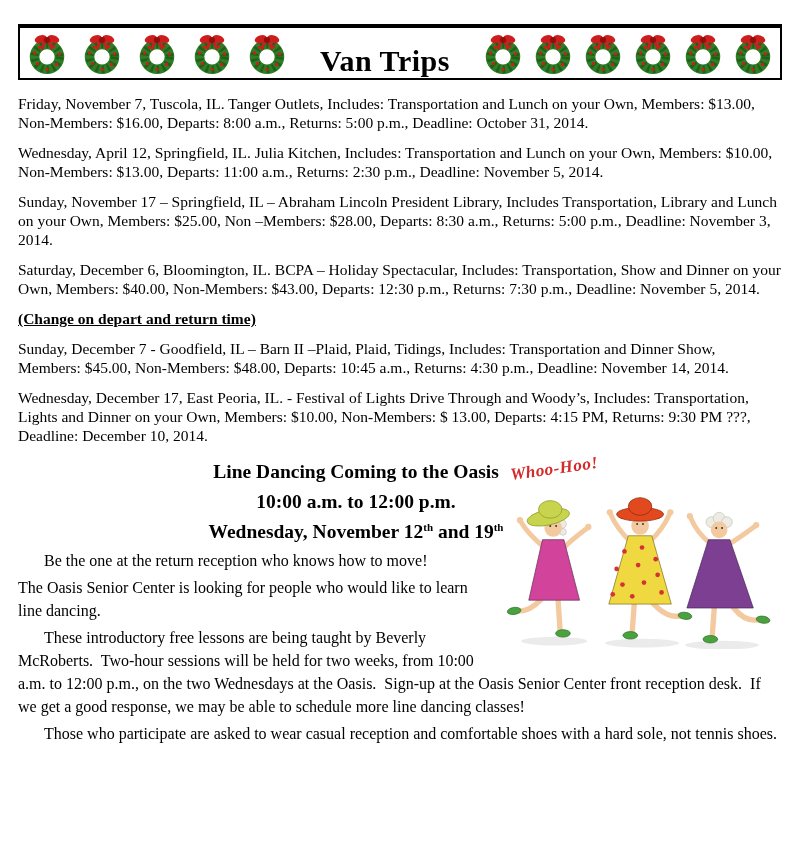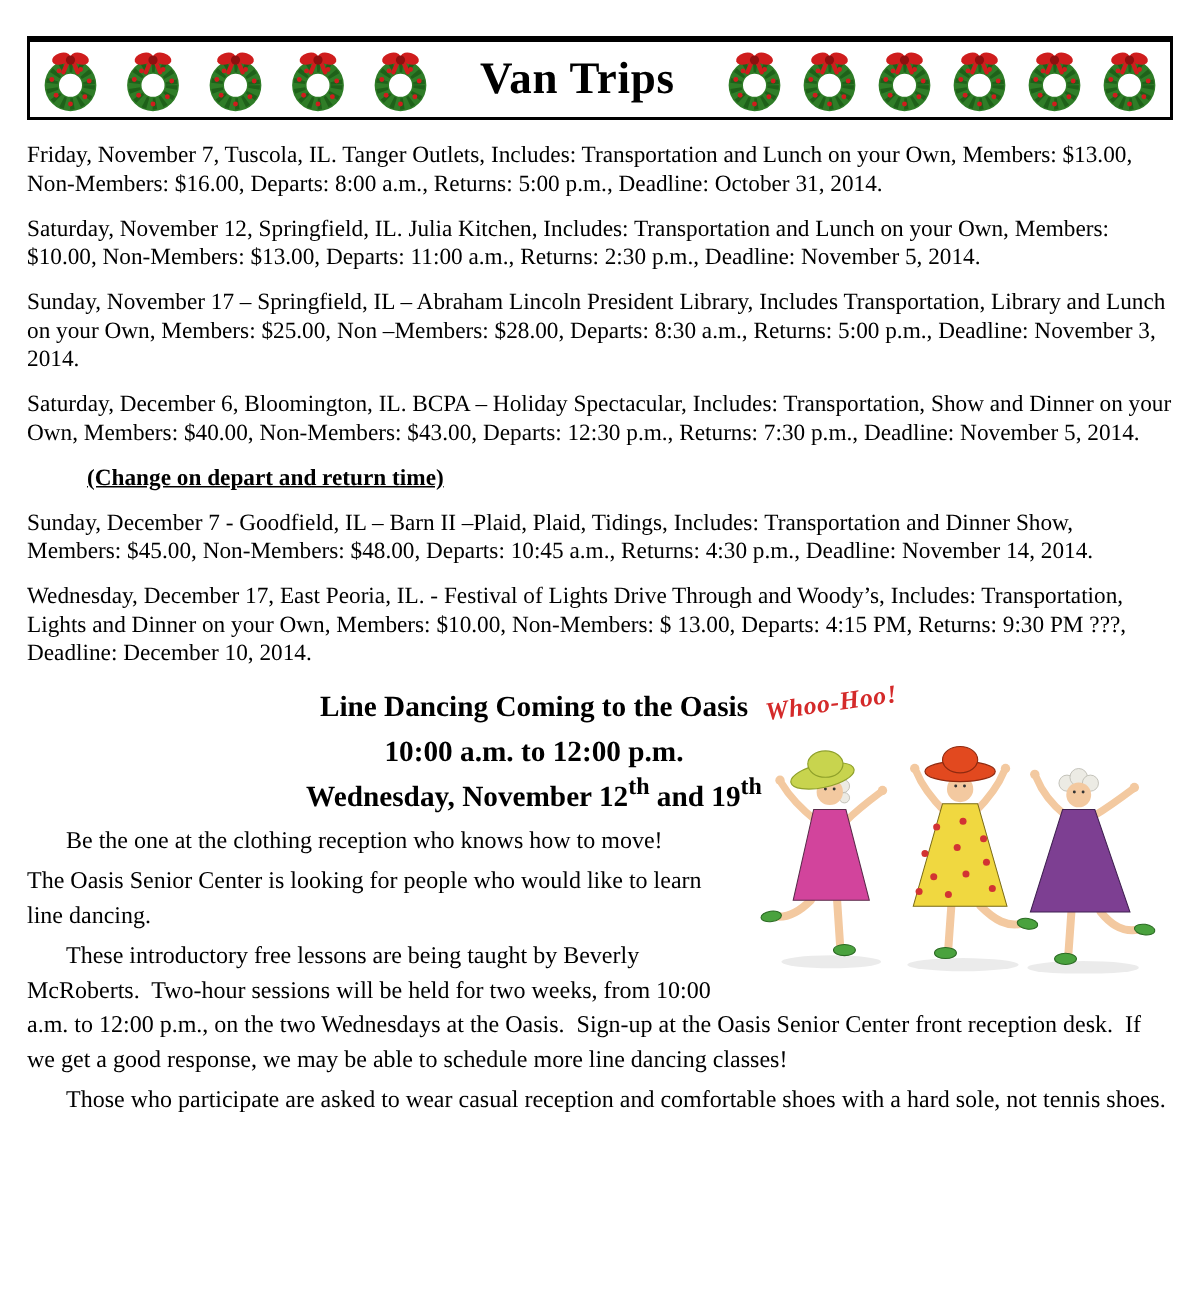--- a/index.html
+++ b/index.html
@@ -1,48 +1,48 @@
 <!DOCTYPE html>
 <html style="--wreath_green: #2f7d27; --wreath_dark: #114a0e; --bow_red: #cf1d1d; --caption_red: #d42a2a; --dress_pink: #d2449c; --dress_yellow: #f0d840; --dress_purple: #7d3f92; --hat_green: #c8d44e; --hat_red: #e2491f; --skin: #f3c9a0; --shoe_green: #4aa23e;"><head>
 <meta charset="utf-8">
 <style>
   * { box-sizing: border-box; }
   html, body { margin: 0; padding: 0; background: #fff; }
   body { width: 800px; color: #000; font-family: "Liberation Serif", "DejaVu Serif", serif; }
   .page { width: 800px; min-height: 863px; padding: 24px 18px 6px; background: #fff; }
 
   
-  .banner { display: flex; align-items: center; border: 2.5px solid #000; border-top-width: 4px; padding: 16px 4px; height: 56px; }
+  .banner { display: flex; border: 2.5px solid #000; border-top-width: 4px; padding: 16px 4px; height: 56px; }
   .banner h1 { flex: 1; margin: 0; text-align: center; font-size: 30px; font-weight: bold; letter-spacing: 0.5px; }
   .wreaths { display: flex; align-items: center; }
   .wreaths.left { gap: 9px; }
   .wreaths.right { gap: 4px; }
   .wreath { width: 46px; height: 46px; flex: 0 0 auto; }
   .w-ring { fill: none; stroke: var(--wreath_green, #2f7d27); stroke-width: 10; }
   .w-ring2 { fill: none; stroke: var(--wreath_dark, #114a0e); stroke-width: 8; opacity: .55; }
   .w-berry { fill: var(--bow_red, #cf1d1d); }
   .w-bow { fill: var(--bow_red, #cf1d1d); }
   .w-tail { stroke: var(--bow_red, #cf1d1d); stroke-width: 3; stroke-linecap: round; fill: none; }
   .w-knot { fill: #8f0f0f; }
 
   
   .trips { margin-top: 14px; }
   .trip { margin: 0 0 11px; font-size: 15.5px; line-height: 19px; white-space: pre-wrap; }
   .b { font-weight: normal; }
-  .bu { font-weight: bold; text-decoration: underline; margin-left: 40px; }
+  .bu { font-weight: bold; text-decoration: underline; }
 
   
   .linedance { margin-top: 14px; }
   .linedance::after { content: ""; display: block; clear: both; }
   .illo { float: right; width: 278px; height: 190px; margin: 0 0 6px 10px; position: relative; }
   .whoo { position: absolute; top: 0; left: 6px; color: var(--caption_red, #d42a2a); font-style: italic; font-weight: bold; font-size: 17px; transform: rotate(-8deg); letter-spacing: .5px; }
   .dancers { position: absolute; bottom: 0; left: 0; width: 278px; height: 164px; }
   .ld-head { position: relative; left: 100px; text-align: center; font-size: 19.5px; line-height: 26px; font-weight: bold; margin: 0 0 4px; }
   .ld-head:first-of-type { margin-top: 2px; }
-  .ld-head sup { font-size: 16px; line-height: 0; }
+  .ld-head sup { font-size: 11px; line-height: 0; }
   .ld-p { font-size: 16px; line-height: 23px; margin: 0 0 4px; white-space: pre-wrap; }
   .indent { text-indent: 26px; }
 
   
   .skinF { fill: var(--skin, #f3c9a0); }
   .arm { stroke: var(--skin, #f3c9a0); stroke-width: 5; stroke-linecap: round; fill: none; }
   .leg { stroke: var(--skin, #f3c9a0); stroke-width: 5.5; stroke-linecap: round; fill: none; }
   .dress-pink { fill: var(--dress_pink, #d2449c); stroke: #5a2a4a; stroke-width: .7; }
   .dress-yellow { fill: var(--dress_yellow, #f0d840); stroke: #7a6a14; stroke-width: .7; }
   .dress-purple { fill: var(--dress_purple, #7d3f92); stroke: #3f2050; stroke-width: .7; }
@@ -249,21 +249,21 @@
         <ellipse class="w-bow" cx="17.5" cy="9.5" rx="6.5" ry="4" transform="rotate(-18 17.5 9.5)"></ellipse>
         <ellipse class="w-bow" cx="30.5" cy="9.5" rx="6.5" ry="4" transform="rotate(18 30.5 9.5)"></ellipse>
         <path class="w-tail" d="M22 12 L19 19 M26 12 L29 19"></path>
         <circle class="w-knot" cx="24" cy="10.5" r="3.2"></circle>
       </svg>
       </div>
   </header>
 
   <section class="trips">
     <p class="trip"><span class="b">Friday, November 7, Tuscola, IL</span><span>. Tanger Outlets, Includes: Transportation and Lunch on your Own, Members: $13.00, Non-Members: $16.00, Departs: 8:00 a.m., Returns: 5:00 p.m., </span><span class="b">Deadline: October 31, 2014</span><span>.</span></p>
-    <p class="trip"><span class="b">Saturday, November 12, Springfield, IL</span><span>. Julia Kitchen, Includes: Transportation and Lunch on your Own, Members: $10.00, Non-Members: $13.00, Departs: 11:00 a.m., Returns: 2:30 p.m., </span><span class="b">Deadline: November 5, 2014</span><span>.</span></p>
+    <p class="trip"><span class="b">Wednesday, April 12, Springfield, IL</span><span>. Julia Kitchen, Includes: Transportation and Lunch on your Own, Members: $10.00, Non-Members: $13.00, Departs: 11:00 a.m., Returns: 2:30 p.m., </span><span class="b">Deadline: November 5, 2014</span><span>.</span></p>
     <p class="trip"><span class="b">Sunday, November 17 – Springfield, IL –</span><span> Abraham Lincoln President Library, Includes Transportation, Library and Lunch on your Own, Members: $25.00, Non –Members: $28.00, Departs: 8:30 a.m., Returns: 5:00 p.m., </span><span class="b">Deadline: November 3, 2014.</span></p>
     <p class="trip"><span class="b">Saturday, December 6, Bloomington, IL.</span><span> BCPA – Holiday Spectacular, Includes: Transportation, Show and Dinner on your Own, Members: $40.00, Non-Members: $43.00, Departs: 12:30 p.m., Returns: 7:30 p.m., </span><span class="b">Deadline: November 5, 2014</span><span>.</span></p>
     <p class="trip"><span class="bu">(Change on depart and return time)</span></p>
     <p class="trip"><span class="b">Sunday, December 7 - Goodfield, IL</span><span> – Barn II –Plaid, Plaid, Tidings, Includes: Transportation and Dinner Show, Members: $45.00, Non-Members: $48.00, Departs: 10:45 a.m., Returns: 4:30 p.m., </span><span class="b">Deadline: November 14, 2014.</span></p>
     <p class="trip"><span class="b">Wednesday, December 17, East Peoria, IL.</span><span> - Festival of Lights Drive Through and Woody’s, Includes: Transportation, Lights and Dinner on your Own, Members: $10.00, Non-Members: $ 13.00, Departs: 4:15 PM, Returns: 9:30 PM ???, Deadline: December 10, 2014.</span></p>
   </section>
 
   <section class="linedance">
     <figure class="illo">
       <span class="whoo">Whoo-Hoo!</span>
@@ -338,19 +338,19 @@
           <circle class="eye" cx="214" cy="44" r="1"></circle>
             <circle class="eye" cx="220" cy="44" r="1"></circle>
         </g>
       </svg>
     </figure>
 
     <h2 class="ld-head">Line Dancing Coming to the Oasis</h2>
     <h2 class="ld-head">10:00 a.m. to 12:00 p.m.</h2>
     <h2 class="ld-head"><span>Wednesday, November 12</span><sup>th</sup><span> and 19</span><sup>th</sup></h2>
 
-    <p class="ld-p indent">Be the one at the clothing reception who knows how to move!</p>
+    <p class="ld-p indent">Be the one at the return reception who knows how to move!</p>
     <p class="ld-p">The Oasis Senior Center is looking for people who would like to learn line dancing.</p>
     <p class="ld-p indent">These introductory free lessons are being taught by Beverly McRoberts.  Two-hour sessions will be held for two weeks, from 10:00 a.m. to 12:00 p.m., on the two Wednesdays at the Oasis.  Sign-up at the Oasis Senior Center front reception desk.  If we get a good response, we may be able to schedule more line dancing classes!</p>
     <p class="ld-p indent">Those who participate are asked to wear casual reception and comfortable shoes with a hard sole, not tennis shoes.</p>
   </section>
 
 </div>
 
 </body></html>

